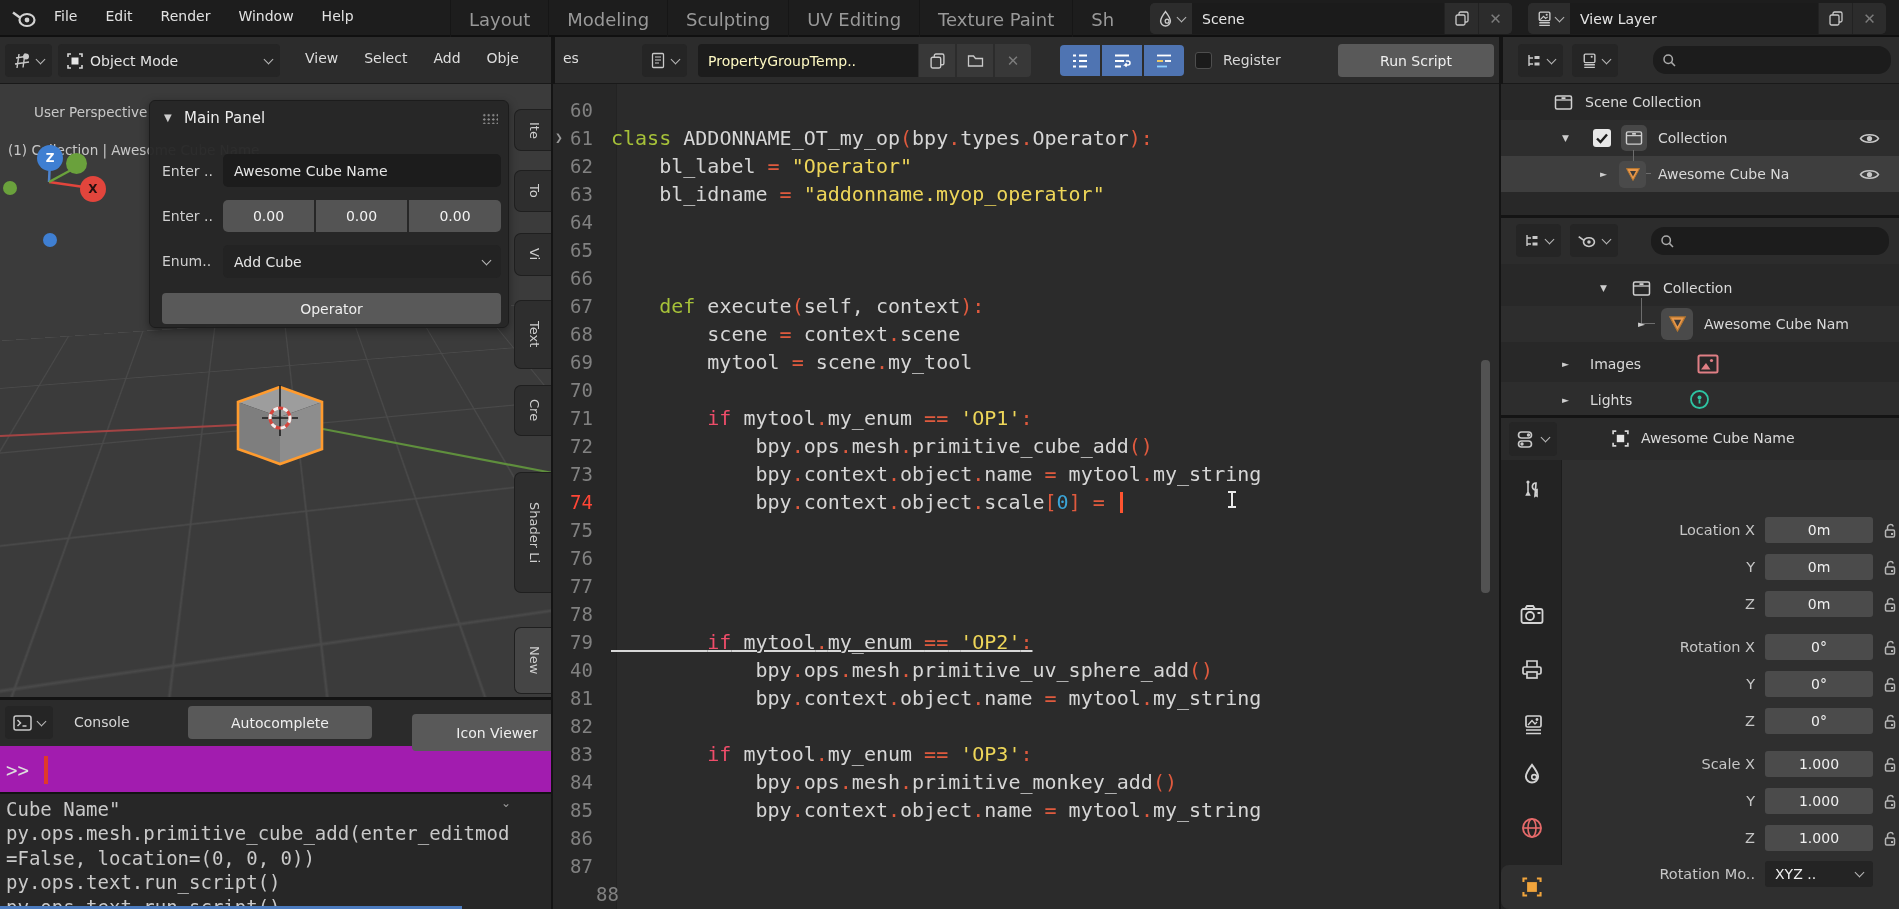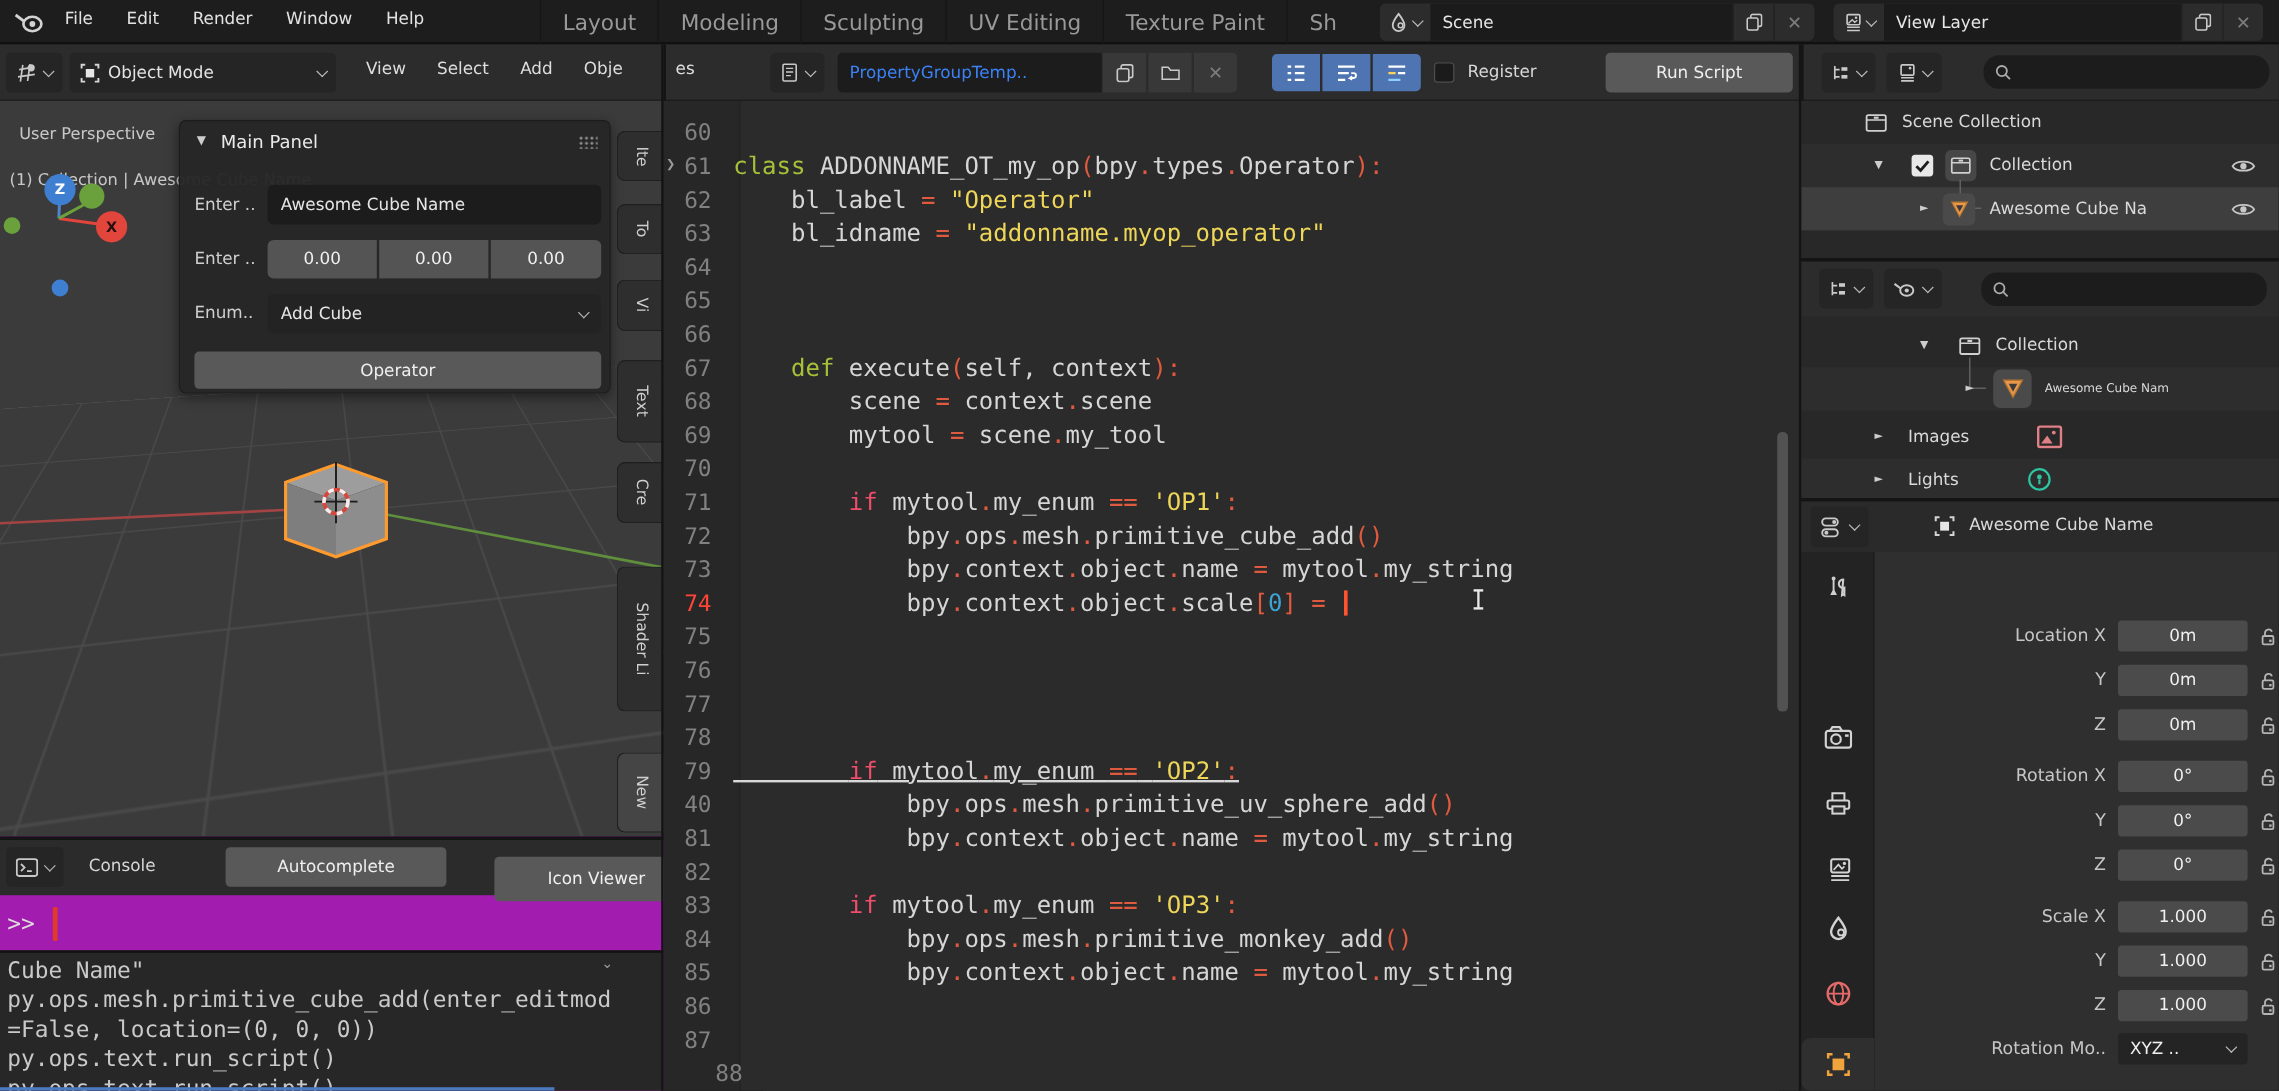--- a/index.html
+++ b/index.html
@@ -155,21 +155,21 @@
 
   <div class="hsec" style="left:553px;width:947px;border-left:2px solid #141414">
     <span class="abs hmenu" style="left:0;padding-left:8px">es</span>
     <div class="hbtn" style="left:87px">
       <svg width="16" height="17" viewBox="0 0 16 17">
           <rect x="2.5" y="1.5" width="11" height="14" rx="1" fill="none" stroke="#c9c9c9" stroke-width="1.3"></rect>
           <path d="M5 5 h6 M5 8 h6 M5 11 h4" stroke="#c9c9c9" stroke-width="1.2"></path>
         </svg>
       <span class="chev"></span>
     </div>
-    <div class="abs" style="left:143px;top:7px;width:220px;height:33px;background:#1c1c1c;border-radius:4px 0 0 4px;display:flex;align-items:center;padding:0 10px;color:#3b82f6">PropertyGroupTemp..</div>
+    <div class="abs" style="left:143px;top:7px;width:220px;height:33px;background:#1c1c1c;border-radius:4px 0 0 4px;display:flex;align-items:center;padding:0 10px;color:#fef9c3">PropertyGroupTemp..</div>
     <div class="abs" style="left:364px;top:7px;width:36px;height:33px;background:#383838;display:flex;align-items:center;justify-content:center">
       <svg width="15" height="16" viewBox="0 0 14 15">
           <rect x="4" y="1" width="9" height="10" rx="1.5" fill="none" stroke="#c9c9c9" stroke-width="1.3"></rect>
           <rect x="1" y="4" width="9" height="10" rx="1.5" fill="#383838" stroke="#c9c9c9" stroke-width="1.3"></rect>
         </svg>
     </div>
     <div class="abs" style="left:402px;top:7px;width:36px;height:33px;background:#383838;display:flex;align-items:center;justify-content:center">
       <svg width="17" height="15" viewBox="0 0 17 15">
           <path d="M1.5 3 h5 l2 2.5 h7 v7.5 h-14 z" fill="none" stroke="#c9c9c9" stroke-width="1.3"></path>
         </svg>
@@ -243,21 +243,21 @@
       <polygon points="280,303 322,318 322,365 280,380 238,365 238,318" fill="none" stroke="#ff9b2e" stroke-width="2.6"></polygon>
     </g>
     <g>
       <line x1="280" y1="301" x2="280" y2="352" stroke="#1c1c1c" stroke-width="1.6"></line>
       <line x1="262" y1="334" x2="298" y2="334" stroke="#1c1c1c" stroke-width="1.4"></line>
       <circle cx="280" cy="334" r="10" fill="none" stroke="#d8453c" stroke-width="3"></circle>
       <circle cx="280" cy="334" r="10" fill="none" stroke="#f0f0f0" stroke-width="3" stroke-dasharray="5 5"></circle>
     </g>
   </svg>
 
-  <span class="ovtext" style="left:16px;top:20px">User Perspective</span>
+  <span class="ovtext" style="left:34px;top:20px">User Perspective</span>
   <span class="ovtext" style="left:8px;top:58px">(1) Collection | Awesome Cube Name</span>
 
   <svg class="abs" width="140" height="180" style="left:0;top:40px">
     <line x1="49" y1="58" x2="50" y2="36" stroke="#4f83cc" stroke-width="2.5"></line>
     <line x1="49" y1="58" x2="91" y2="64" stroke="#e2453c" stroke-width="2.5"></line>
     <line x1="49" y1="58" x2="73" y2="45" stroke="#6aa13c" stroke-width="2.5"></line>
   </svg>
   <div class="gizball" style="left:66px;top:69px;width:21px;height:21px;background:#6aa13c"></div>
   <div class="gizball" style="left:37px;top:61px;width:26px;height:26px;background:#3f7fd2;color:#fff">Z</div>
   <div class="gizball" style="left:80px;top:92px;width:26px;height:26px;background:#e2453c;color:#26100f">X</div>
@@ -453,21 +453,21 @@
   </div>
   <div class="olrow" style="top:88px;background:#2d2d2d">
     <div class="connector" style="left:140px;top:-8px;width:14px;height:26px"></div>
     <span class="oltri" style="left:137px">►</span>
     <span class="abs" style="left:160px;top:2px;width:32px;height:32px;background:#4a4a4a;border-radius:6px;display:flex;align-items:center;justify-content:center">
       <svg width="19" height="18" viewBox="0 0 16 15">
           <path d="M1.5 1.5 h13 L8 13.5 Z" fill="#e9984b" stroke="#b5762f" stroke-width="1"></path>
           <path d="M5 4 h6 L8 9.5 Z" fill="#3a3a3a"></path>
         </svg>
     </span>
-    <span class="txt abs orange" style="left:203px;font-size:10px">Awesome Cube Nam</span>
+    <span class="txt abs orange" style="left:203px;font-size:14px">Awesome Cube Nam</span>
   </div>
   <div class="olrow" style="top:128px">
     <span class="oltri" style="left:61px">►</span>
     <span class="txt abs" style="left:89px">Images</span>
     <span class="abs" style="left:196px;top:8px">
       <svg width="22" height="20" viewBox="0 0 22 20">
           <rect x="1.5" y="1.5" width="19" height="17" rx="1.5" fill="none" stroke="#e07f85" stroke-width="2"></rect>
           <circle cx="14.5" cy="6.5" r="1.6" fill="#e07f85"></circle>
           <path d="M4 15.5 l5-6.5 4.5 6.5 z" fill="#e07f85"></path>
         </svg>

